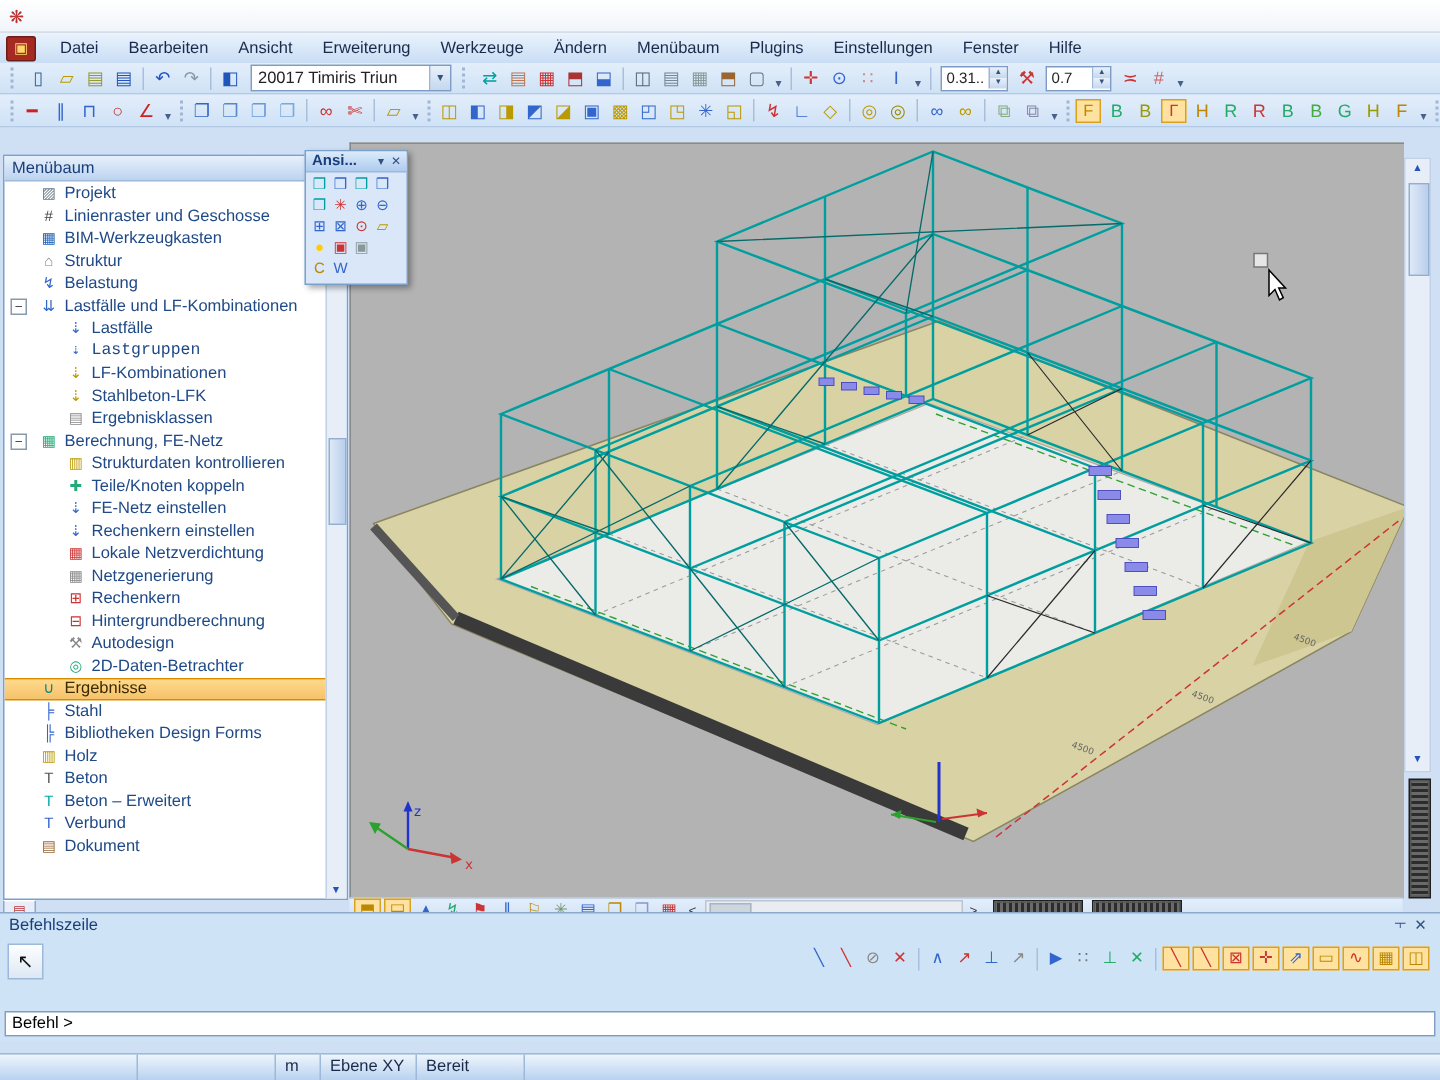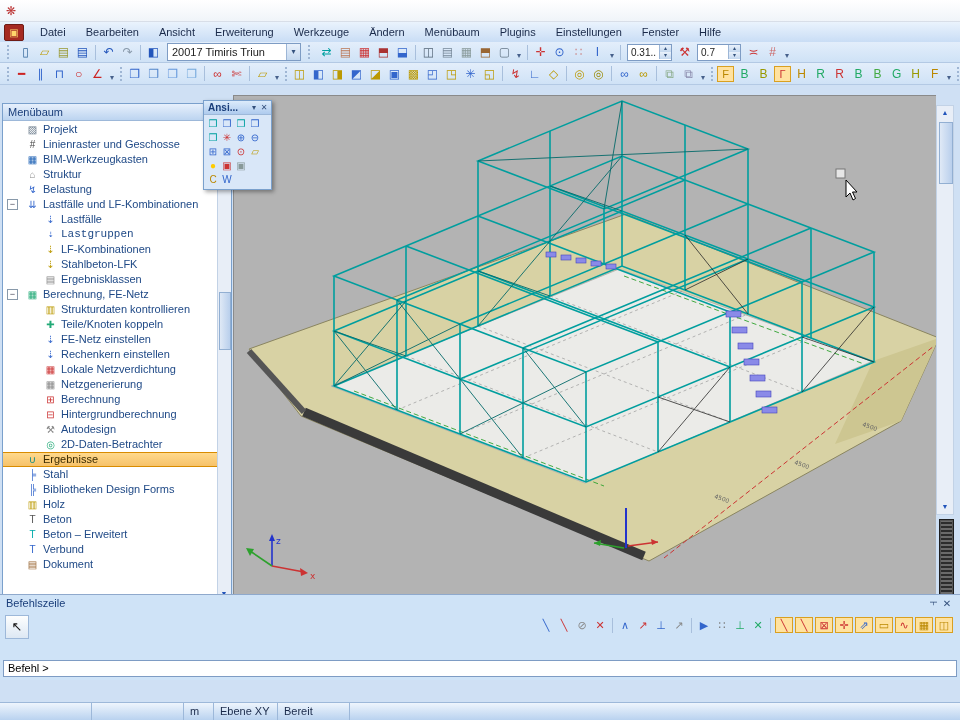--- a/index.html
+++ b/index.html
@@ -57,21 +57,21 @@
   .stripesV{position:absolute;left:939px;top:519px;width:13px;height:78px;border:1px solid #1e1e1e;background:repeating-linear-gradient(0deg,#6a6a6a 0 2px,#2c2c2c 2px 4px);box-shadow:inset 0 0 0 1px #555;}
   
   .palette{position:absolute;left:203px;top:100px;width:67px;background:#d9e7f8;border:1px solid #7aa0cc;box-shadow:2px 2px 4px rgba(0,0,0,.35);z-index:5;}
   .palhead{height:13px;background:linear-gradient(#dcebfb,#aecbee);display:flex;align-items:center;padding:0 2px 0 4px;border-bottom:1px solid #9db8d9;}
   .paltitle{flex:1;font-size:10px;font-weight:bold;color:#1a3e7a;}
   .palbtn{font-size:8px;color:#33507c;width:10px;text-align:center;cursor:default;}
   .palgrid{display:flex;flex-wrap:wrap;padding:2px;}
   .palgrid .tbi{width:14px;height:14px;line-height:14px;font-size:10px;margin:0;}
   .palgrid .spacer{visibility:hidden;}
   
-  .cmdpanel{position:absolute;left:0;top:594px;width:960px;height:86px;background:#cfe3f7;border-top:1px solid #8fa9cc;box-sizing:border-box;}
+  .cmdpanel{position:absolute;left:0;top:608px;width:960px;height:86px;background:#cfe3f7;border-top:1px solid #8fa9cc;box-sizing:border-box;}
   .cmdhead{height:16px;display:flex;align-items:center;padding:0 6px;}
   .cmdtitle{flex:1;font-size:11px;color:#1a3e7a;}
   .pin{font-size:10px;color:#33507c;display:inline-block;transform:rotate(90deg);width:14px;text-align:center;cursor:default;}
   .cclose{font-size:10px;color:#33507c;width:14px;text-align:center;cursor:default;}
   .cursorbtn{position:absolute;left:5px;top:20px;width:22px;height:22px;background:linear-gradient(#fdfefe,#dde8f4);border:1px solid #9db8d9;font-size:13px;color:#111;text-align:center;line-height:21px;cursor:default;}
   .cmdtools{position:absolute;right:6px;top:22px;display:flex;align-items:center;}
   .cmdtools .tbi{width:16px;font-size:11px;}
   .cmdinput{position:absolute;left:3px;right:3px;bottom:3px;height:15px;background:#fff;border:1px solid #7e9cc4;font-size:11px;color:#000;padding:0 4px;line-height:15px;font-family:"Liberation Sans",sans-serif;}
   
   .statusbar{position:absolute;left:0;top:702px;width:960px;height:17px;background:linear-gradient(#eef5fd,#b9d2ef);display:flex;align-items:stretch;border-top:1px solid #9db8d9;}
@@ -257,21 +257,21 @@
         <div class="trow" style="padding-left: 40px;"><span class="ticon" style="color: rgb(187, 153, 0);">⇣</span><span class="tlbl">LF-Kombinationen</span></div>
         <div class="trow" style="padding-left: 40px;"><span class="ticon" style="color: rgb(187, 153, 0);">⇣</span><span class="tlbl">Stahlbeton-LFK</span></div>
         <div class="trow" style="padding-left: 40px;"><span class="ticon" style="color: rgb(136, 136, 136);">▤</span><span class="tlbl">Ergebnisklassen</span></div>
         <div class="trow" style="padding-left: 22px;"><span class="exp">−</span><span class="ticon" style="color: rgb(34, 170, 119);">▦</span><span class="tlbl">Berechnung, FE-Netz</span></div>
         <div class="trow" style="padding-left: 40px;"><span class="ticon" style="color: rgb(187, 153, 0);">▥</span><span class="tlbl">Strukturdaten kontrollieren</span></div>
         <div class="trow" style="padding-left: 40px;"><span class="ticon" style="color: rgb(34, 170, 119);">✚</span><span class="tlbl">Teile/Knoten koppeln</span></div>
         <div class="trow" style="padding-left: 40px;"><span class="ticon" style="color: rgb(51, 102, 204);">⇣</span><span class="tlbl">FE-Netz einstellen</span></div>
         <div class="trow" style="padding-left: 40px;"><span class="ticon" style="color: rgb(51, 102, 204);">⇣</span><span class="tlbl">Rechenkern einstellen</span></div>
         <div class="trow" style="padding-left: 40px;"><span class="ticon" style="color: rgb(204, 51, 51);">▦</span><span class="tlbl">Lokale Netzverdichtung</span></div>
         <div class="trow" style="padding-left: 40px;"><span class="ticon" style="color: rgb(136, 136, 136);">▦</span><span class="tlbl">Netzgenerierung</span></div>
-        <div class="trow" style="padding-left: 40px;"><span class="ticon" style="color: rgb(204, 51, 51);">⊞</span><span class="tlbl">Berechnung</span></div>
+        <div class="trow" style="padding-left: 40px;"><span class="ticon" style="color: rgb(204, 51, 51);">⊞</span><span class="tlbl">Rechenkern</span></div>
         <div class="trow" style="padding-left: 40px;"><span class="ticon" style="color: rgb(204, 51, 51);">⊟</span><span class="tlbl">Hintergrundberechnung</span></div>
         <div class="trow" style="padding-left: 40px;"><span class="ticon" style="color: rgb(136, 136, 136);">⚒</span><span class="tlbl">Autodesign</span></div>
         <div class="trow" style="padding-left: 40px;"><span class="ticon" style="color: rgb(34, 170, 119);">◎</span><span class="tlbl">2D-Daten-Betrachter</span></div>
         <div class="trow sel" style="padding-left: 22px;"><span class="ticon" style="color: rgb(0, 136, 136);">∪</span><span class="tlbl">Ergebnisse</span></div>
         <div class="trow" style="padding-left: 22px;"><span class="ticon" style="color: rgb(51, 102, 204);">╞</span><span class="tlbl">Stahl</span></div>
         <div class="trow" style="padding-left: 22px;"><span class="ticon" style="color: rgb(51, 102, 204);">╠</span><span class="tlbl">Bibliotheken Design Forms</span></div>
         <div class="trow" style="padding-left: 22px;"><span class="ticon" style="color: rgb(187, 153, 0);">▥</span><span class="tlbl">Holz</span></div>
         <div class="trow" style="padding-left: 22px;"><span class="ticon" style="color: rgb(85, 85, 85);">T</span><span class="tlbl">Beton</span></div>
         <div class="trow" style="padding-left: 22px;"><span class="ticon" style="color: rgb(0, 170, 170);">T</span><span class="tlbl">Beton – Erweitert</span></div>
         <div class="trow" style="padding-left: 22px;"><span class="ticon" style="color: rgb(51, 102, 204);">T</span><span class="tlbl">Verbund</span></div>

